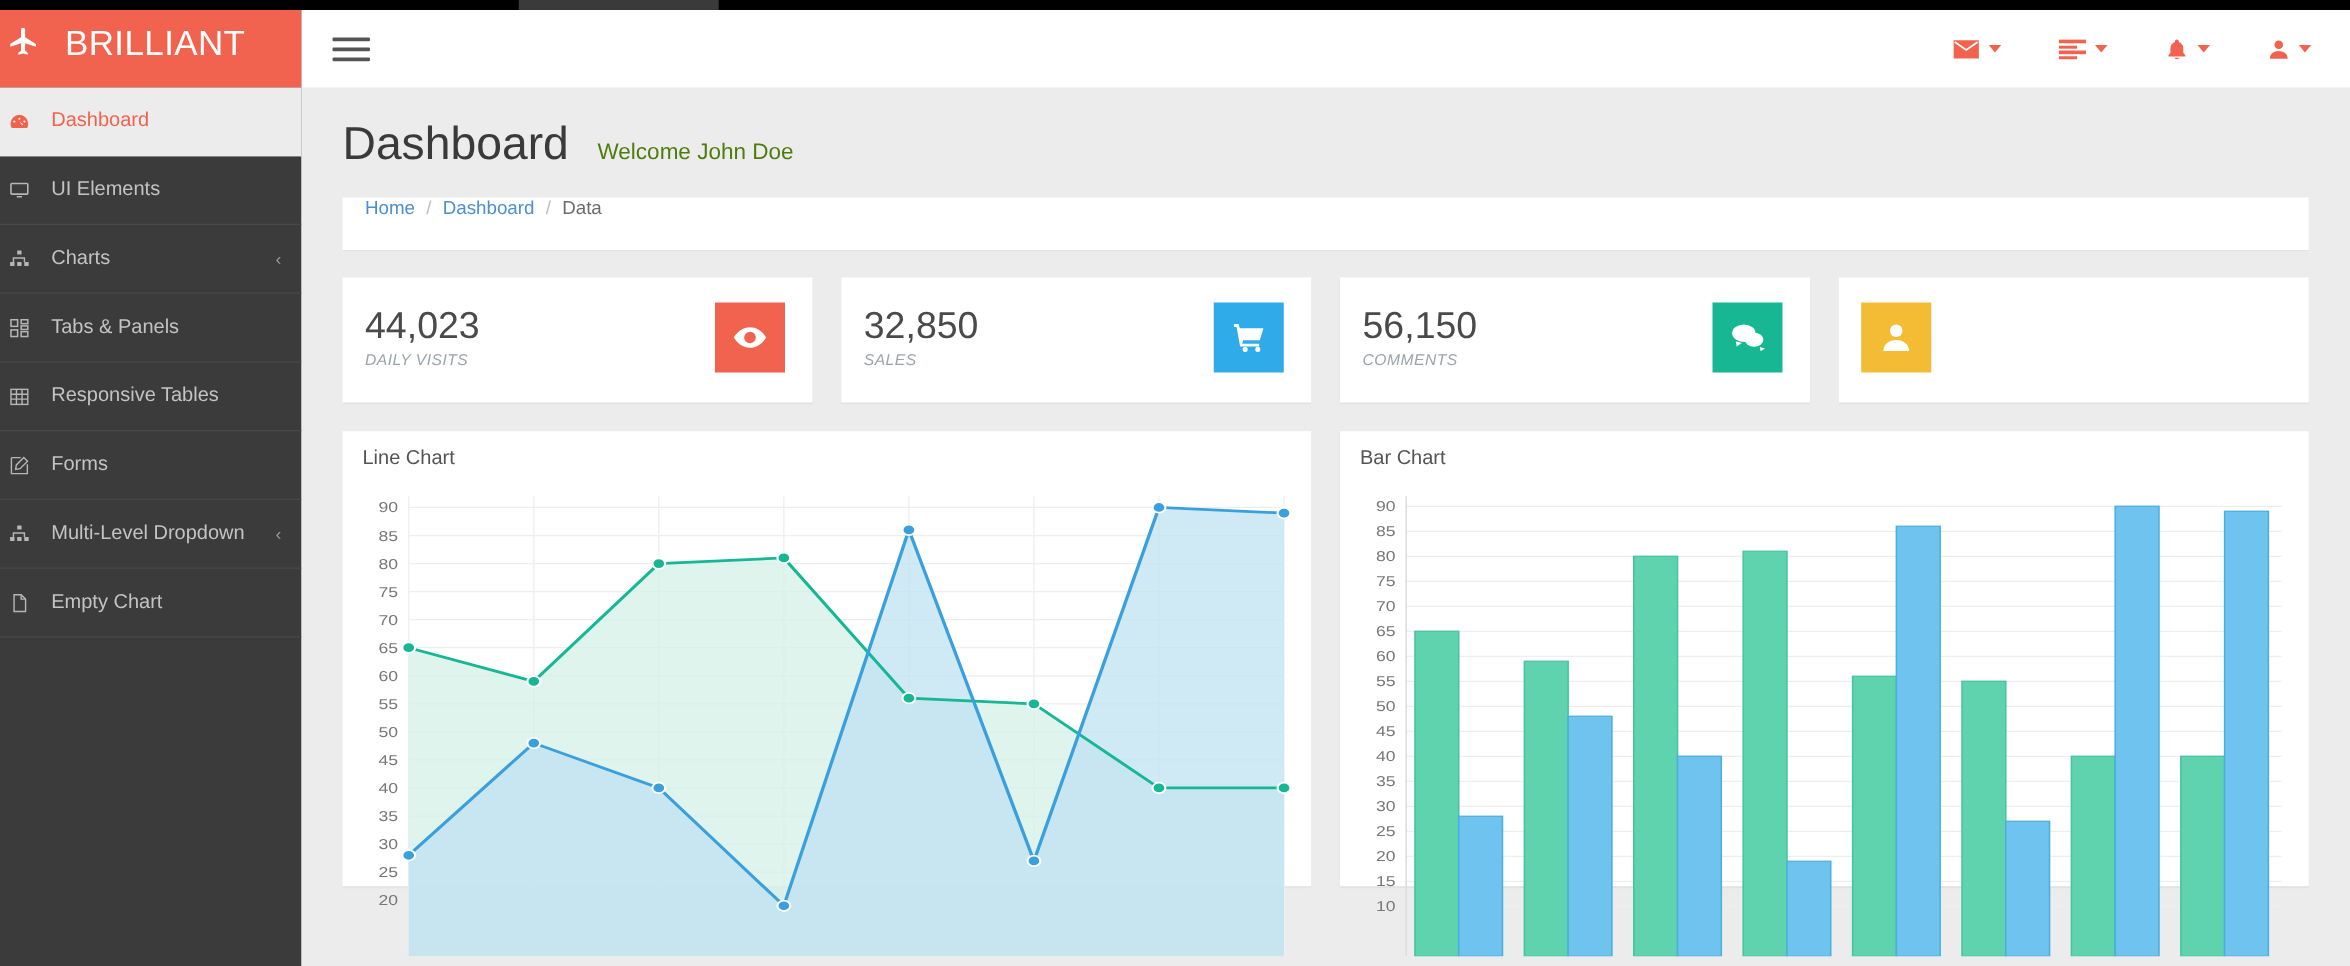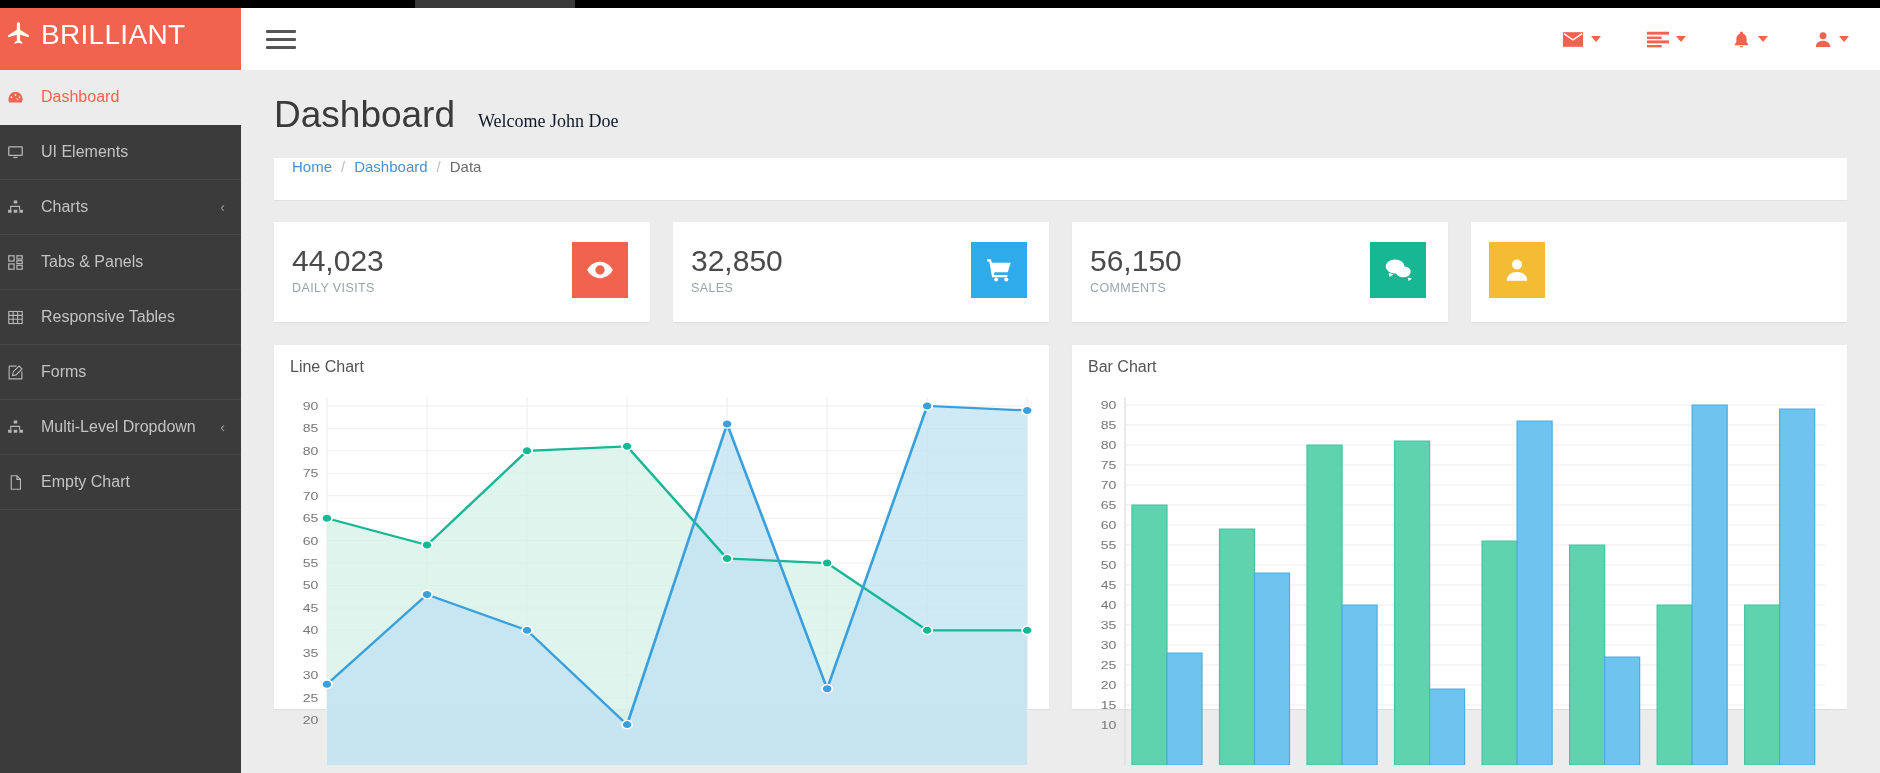--- a/index.html
+++ b/index.html
@@ -18,21 +18,21 @@
   
   .sidebar {
     position: absolute; top: 0; left: 0;
     width: 241px; height: 773px;
     background: #3b3b3b;
     z-index: 20;
   }
   .brand {
     height: 70px; background: #f1634e;
     display: flex; align-items: center;
-    padding-left: 6px; gap: 9px;
+    padding-left: 6px; gap: 20px;
     color: #fff;
   }
   .brand .plane { font-size: 25px; line-height: 1; transform: rotate(-0deg); }
   .brand .brand-text { font-size: 28px; letter-spacing: 0.3px; font-weight: 400; }
 
   .nav { list-style: none; }
   .nav-item {
     height: 55px;
     display: flex; align-items: center;
     padding-left: 7px;
@@ -80,21 +80,21 @@
 
   
   .content {
     position: absolute; top: 70px; left: 241px;
     width: 1639px; height: 703px;
     background: #ececec;
     overflow: hidden;
   }
   .page-head { padding: 24px 0 0 33px; display: flex; align-items: baseline; gap: 23px; }
   .page-title { font-size: 37px; color: #3a3a3a; font-weight: 400; }
-  .page-welcome { font-size: 18px; color: #0f172a; font-family: Liberation Serif, serif; }
+  .page-welcome { font-size: 18px; color: #4d7c0f; }
 
   .breadcrumb-bar {
     margin: 22px 33px 0 33px;
     background: #fff; height: 42px;
     display: flex; align-items: flex-start;
     padding-left: 18px;
     font-size: 15px;
     box-shadow: 0 1px 1px rgba(0,0,0,0.04);
   }
   .bc-link { color: #4b8fd1; cursor: pointer; }
@@ -104,21 +104,21 @@
   
   .cards { display: flex; gap: 23px; margin: 22px 33px 0 33px; }
   .card {
     background: #fff; flex: 1; height: 100px;
     display: flex; align-items: center;
     padding: 0 22px 4px 18px;
     box-shadow: 0 1px 1px rgba(0,0,0,0.05);
   }
   .card-text { flex: 1; }
   .card-value { font-size: 30px; color: #4a4a4a; line-height: 1.05; font-weight: 400; }
-  .card-label { font-size: 12.5px; color: #9aa4ab; letter-spacing: 0.4px; margin-top: 5px; }
+  .card-label { font-size: 12.5px; color: #9aa4ab; letter-spacing: 0.4px; margin-top: 5px; font-style: italic; }
   .card-ico {
     width: 56px; height: 56px; flex: none;
     display: flex; align-items: center; justify-content: center;
     color: #fff;
   }
   .card-ico svg { display: block; }
 
   
   .charts-row { display: flex; gap: 23px; margin: 23px 33px 0 33px; }
   .panel { background: #fff; flex: 1; height: 364px; box-shadow: 0 1px 1px rgba(0,0,0,0.05); }

